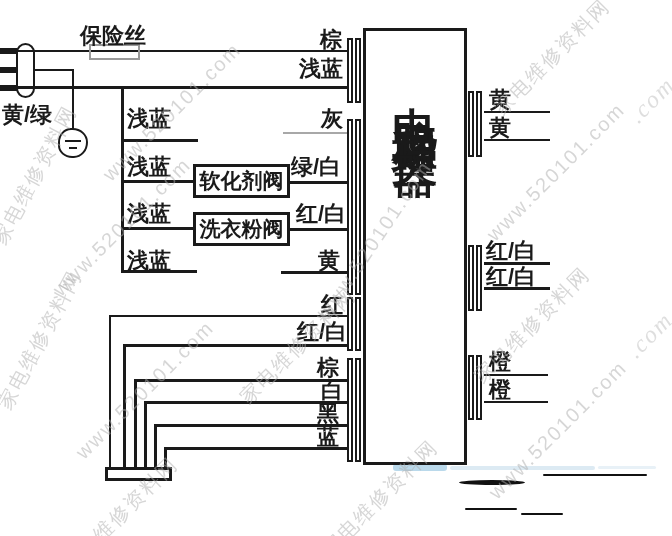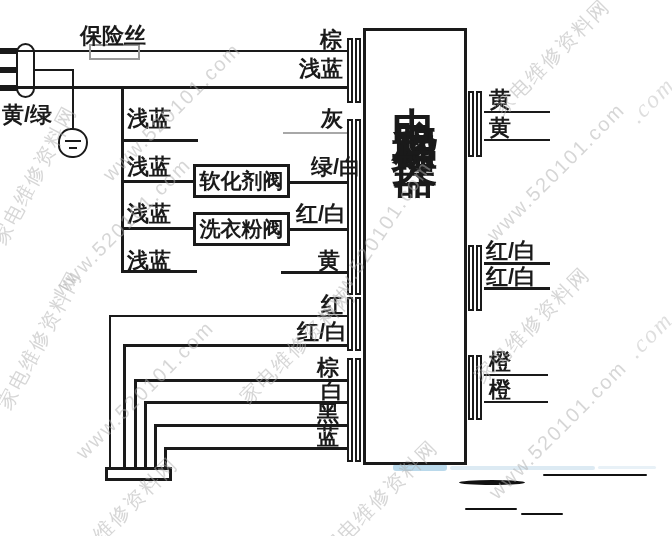--- a/index.html
+++ b/index.html
@@ -134,21 +134,21 @@
   <div class="lbl" style="left:2px;top:104px;">黄/绿</div>
   <div class="lbl" style="left:320px;top:29px;">棕</div>
   <div class="lbl" style="left:299px;top:58px;">浅蓝</div>
 
   <div class="lbl" style="left:127px;top:108px;">浅蓝</div>
   <div class="lbl" style="left:127px;top:156px;">浅蓝</div>
   <div class="lbl" style="left:127px;top:203px;">浅蓝</div>
   <div class="lbl" style="left:127px;top:250px;">浅蓝</div>
 
   <div class="lbl" style="left:321px;top:108px;">灰</div>
-  <div class="lbl" style="left:311px;top:156px;">绿/白</div>
+  <div class="lbl" style="left:291px;top:156px;">绿/白</div>
   <div class="lbl" style="left:296px;top:203px;">红/白</div>
   <div class="lbl" style="left:318px;top:250px;">黄</div>
 
   <div class="lbl" style="left:321px;top:294px;">红</div>
   <div class="lbl" style="left:297px;top:321px;">红/白</div>
   <div class="lbl" style="left:317px;top:357px;">棕</div>
   <div class="lbl" style="left:321px;top:380px;">白</div>
   <div class="lbl" style="left:317px;top:403px;">黑</div>
   <div class="lbl" style="left:317px;top:426px;">蓝</div>
 

